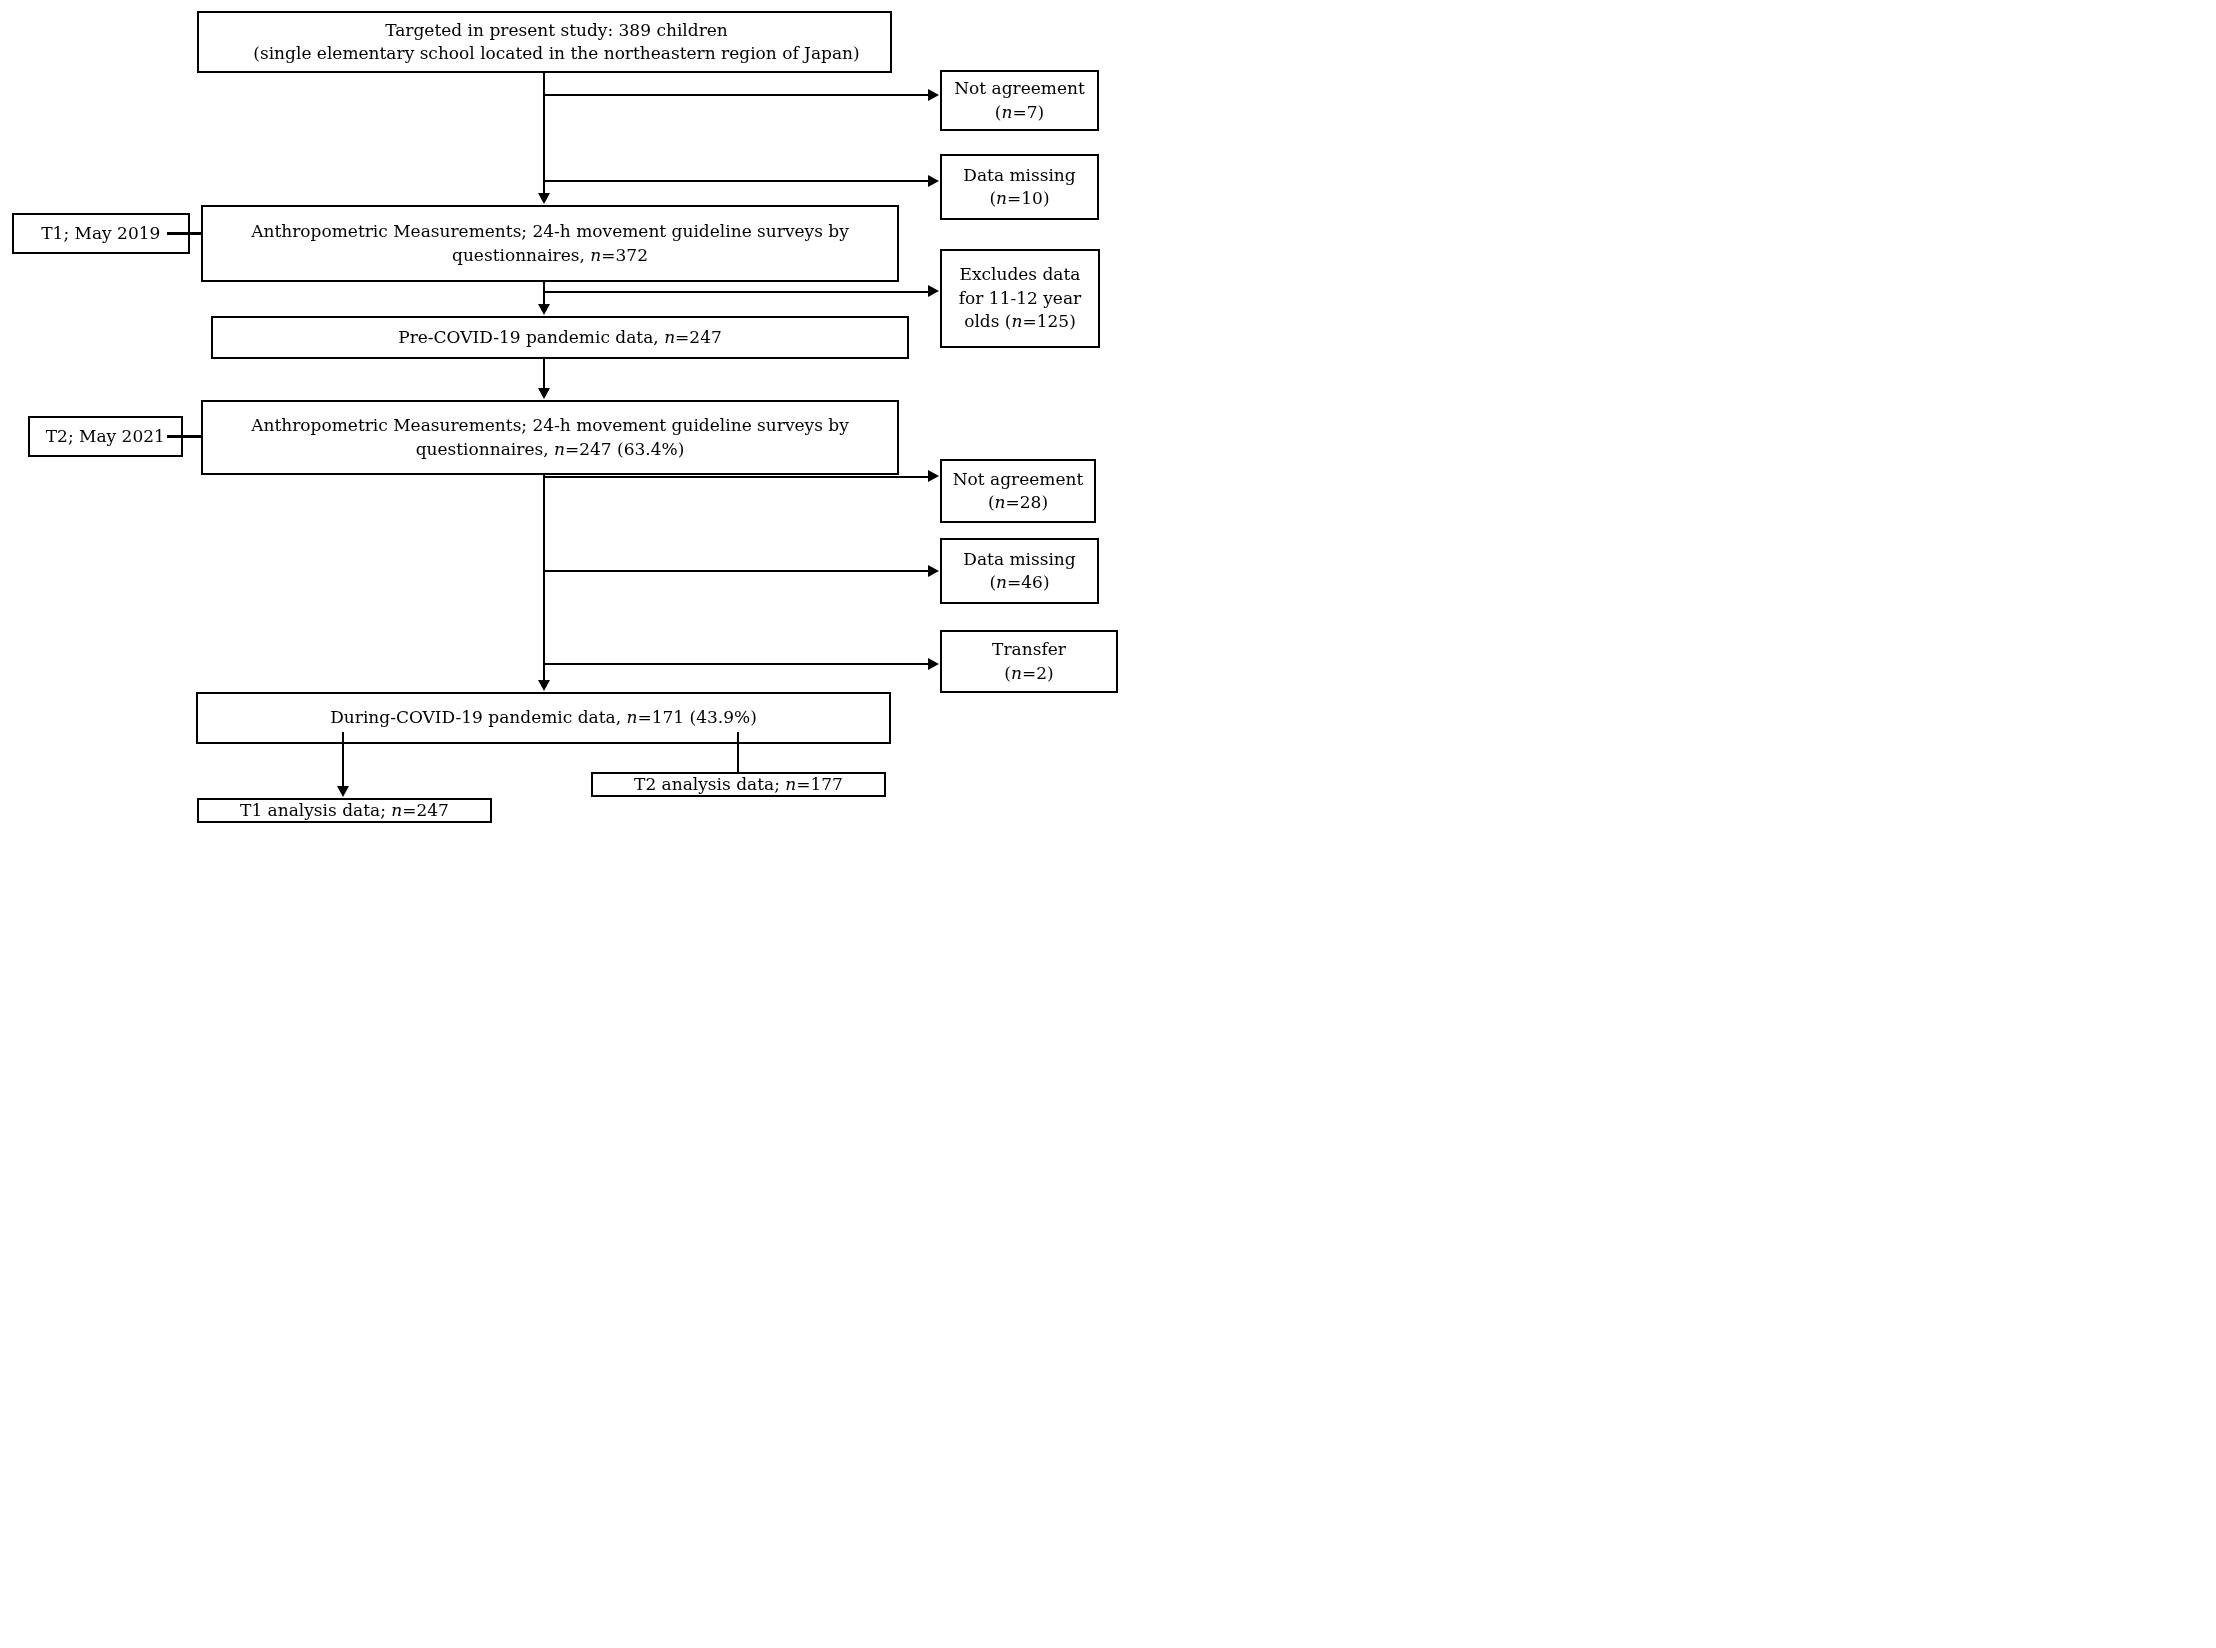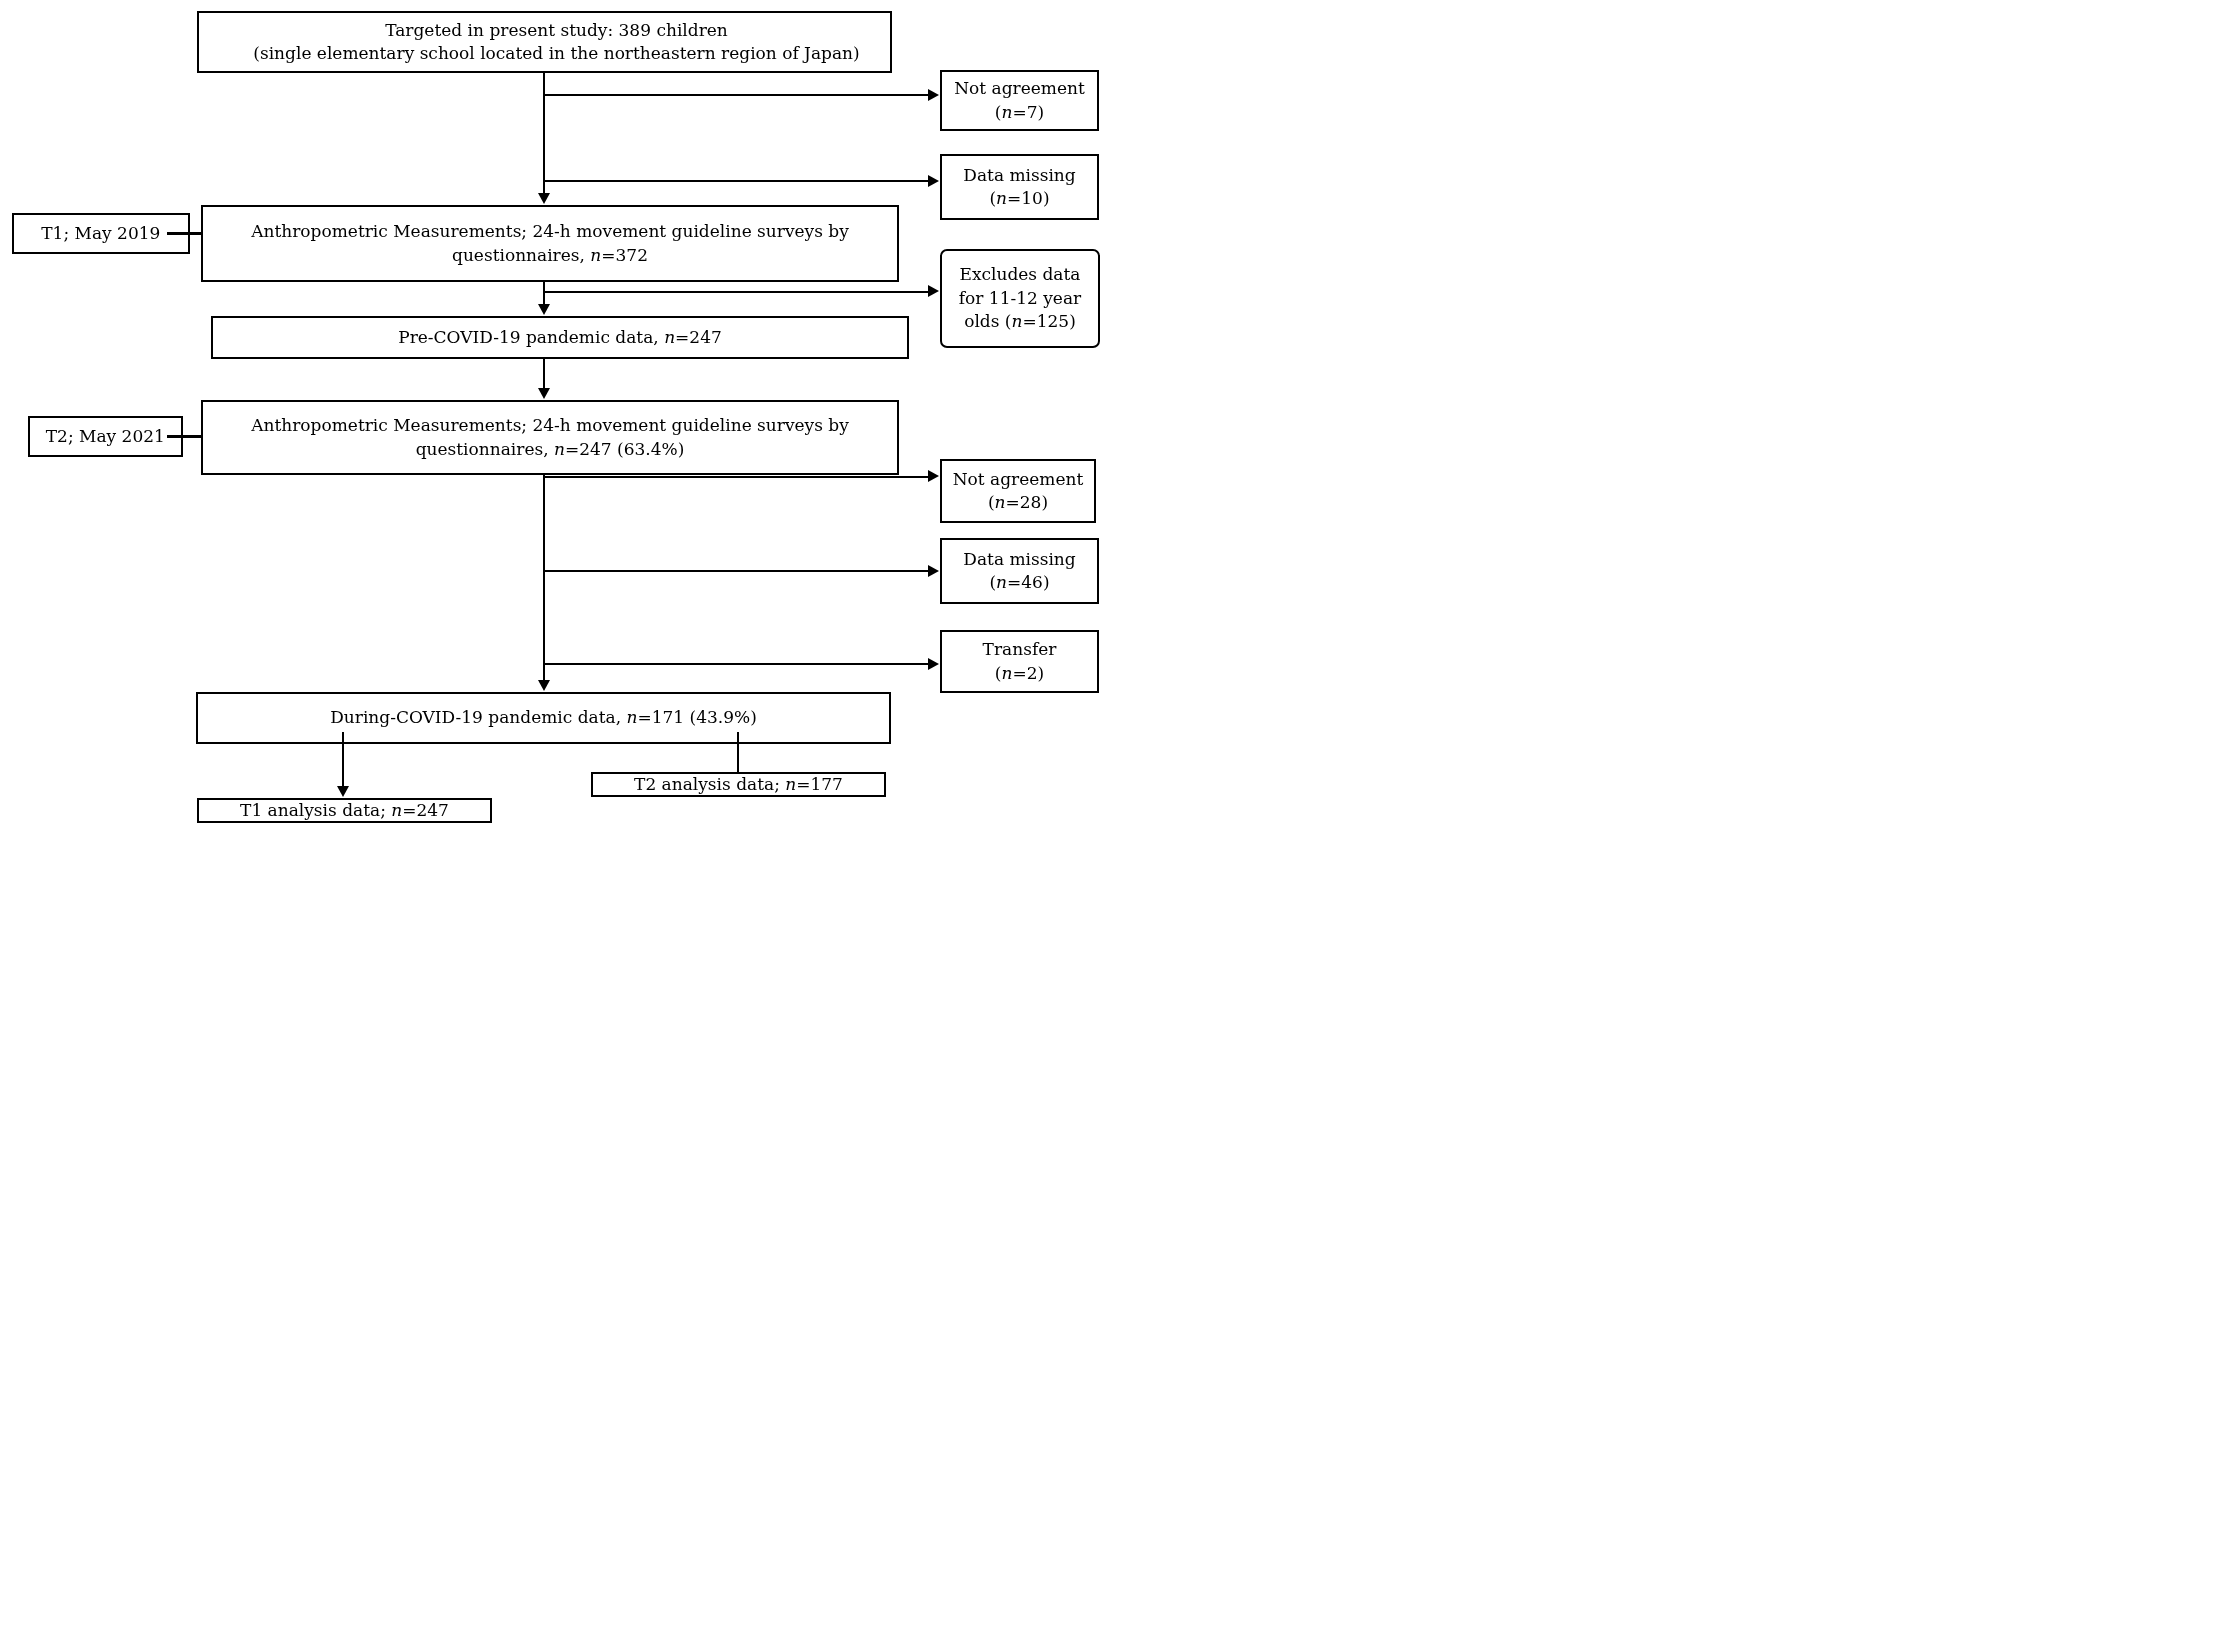--- a/index.html
+++ b/index.html
@@ -60,21 +60,21 @@
 
   <div class="box" style="left:201px; top:205px; width:698px; height:77px;">
     <div>Anthropometric Measurements; 24-h movement guideline surveys by</div>
     <div><span>questionnaires, </span><span class="n">n</span><span>=372</span></div>
   </div>
 
   <div class="vline" style="left:543px; top:281px; width:2px; height:23.6px;"></div>
   <div class="arrow-down" style="left:538px; top:304px;"></div>
   <div class="hline" style="left:543px; top:291px; width:386px; height:2px;"></div>
   <div class="arrow-right" style="left:928px; top:285px;"></div>
-  <div class="box" style="left:940px; top:249px; width:160px; height:99px;border-radius:7px;">
+  <div class="box" style="left:940px; top:249px; width:160px; height:99px;">
     <div>Excludes data</div>
     <div>for 11-12 year</div>
     <div><span>olds (</span><span class="n">n</span><span>=125)</span></div>
   </div>
 
   <div class="box" style="left:211px; top:316px; width:698px; height:43px;">
     <div><span>Pre-COVID-19 pandemic data, </span><span class="n">n</span><span>=247</span></div>
   </div>
 
   <div class="vline" style="left:543px; top:358px; width:2px; height:31px;"></div>
@@ -102,21 +102,21 @@
 
   <div class="hline" style="left:543px; top:570px; width:386px; height:2px;"></div>
   <div class="arrow-right" style="left:928px; top:565px;"></div>
   <div class="box" style="left:940px; top:538px; width:159px; height:66px;">
     <div>Data missing</div>
     <div><span>(</span><span class="n">n</span><span>=46)</span></div>
   </div>
 
   <div class="hline" style="left:543px; top:663px; width:386px; height:2px;"></div>
   <div class="arrow-right" style="left:928px; top:658px;"></div>
-  <div class="box" style="left:940px; top:630px; width:159px; height:63px;">
+  <div class="box" style="left:940px; top:630px; width:178px; height:63px;">
     <div>Transfer</div>
     <div><span>(</span><span class="n">n</span><span>=2)</span></div>
   </div>
 
   <div class="box" style="left:196px; top:692px; width:695px; height:52px;">
     <div><span>During-COVID-19 pandemic data, </span><span class="n">n</span><span>=171 (43.9%)</span></div>
   </div>
 
   <div class="vline" style="left:342px; top:732px; width:2px; height:56px;"></div>
   <div class="arrow-down" style="left:337px; top:786px;"></div>

